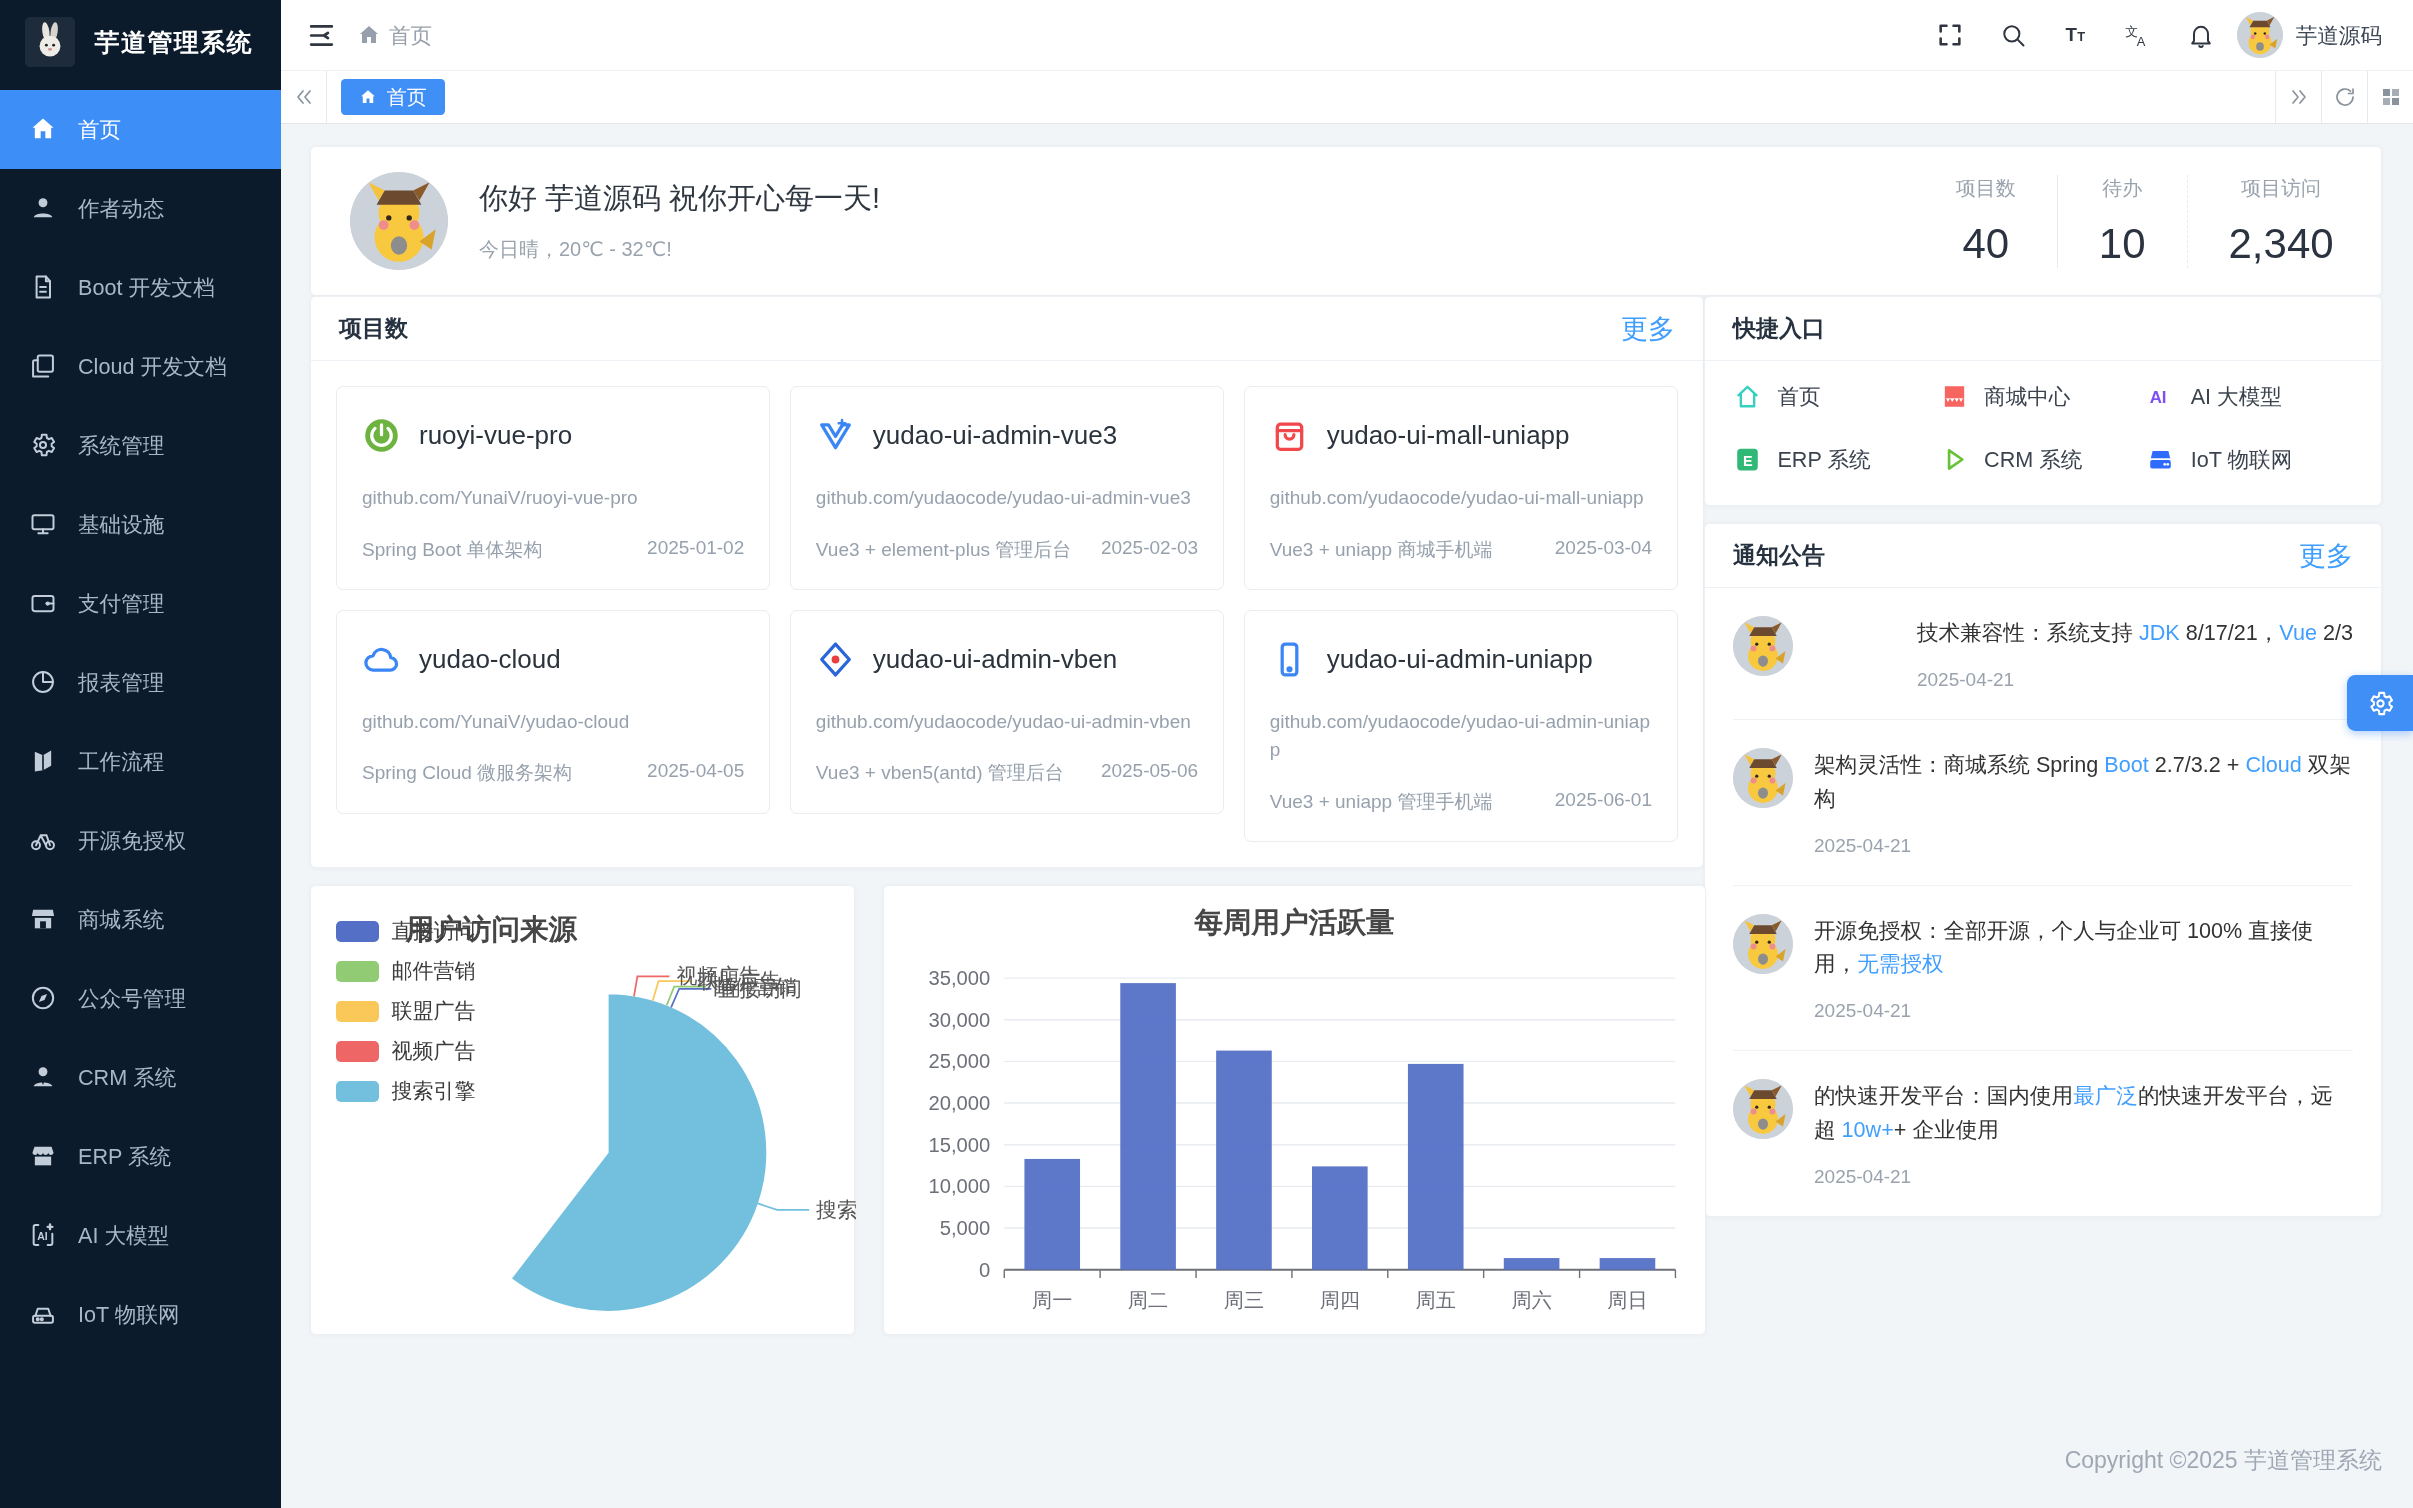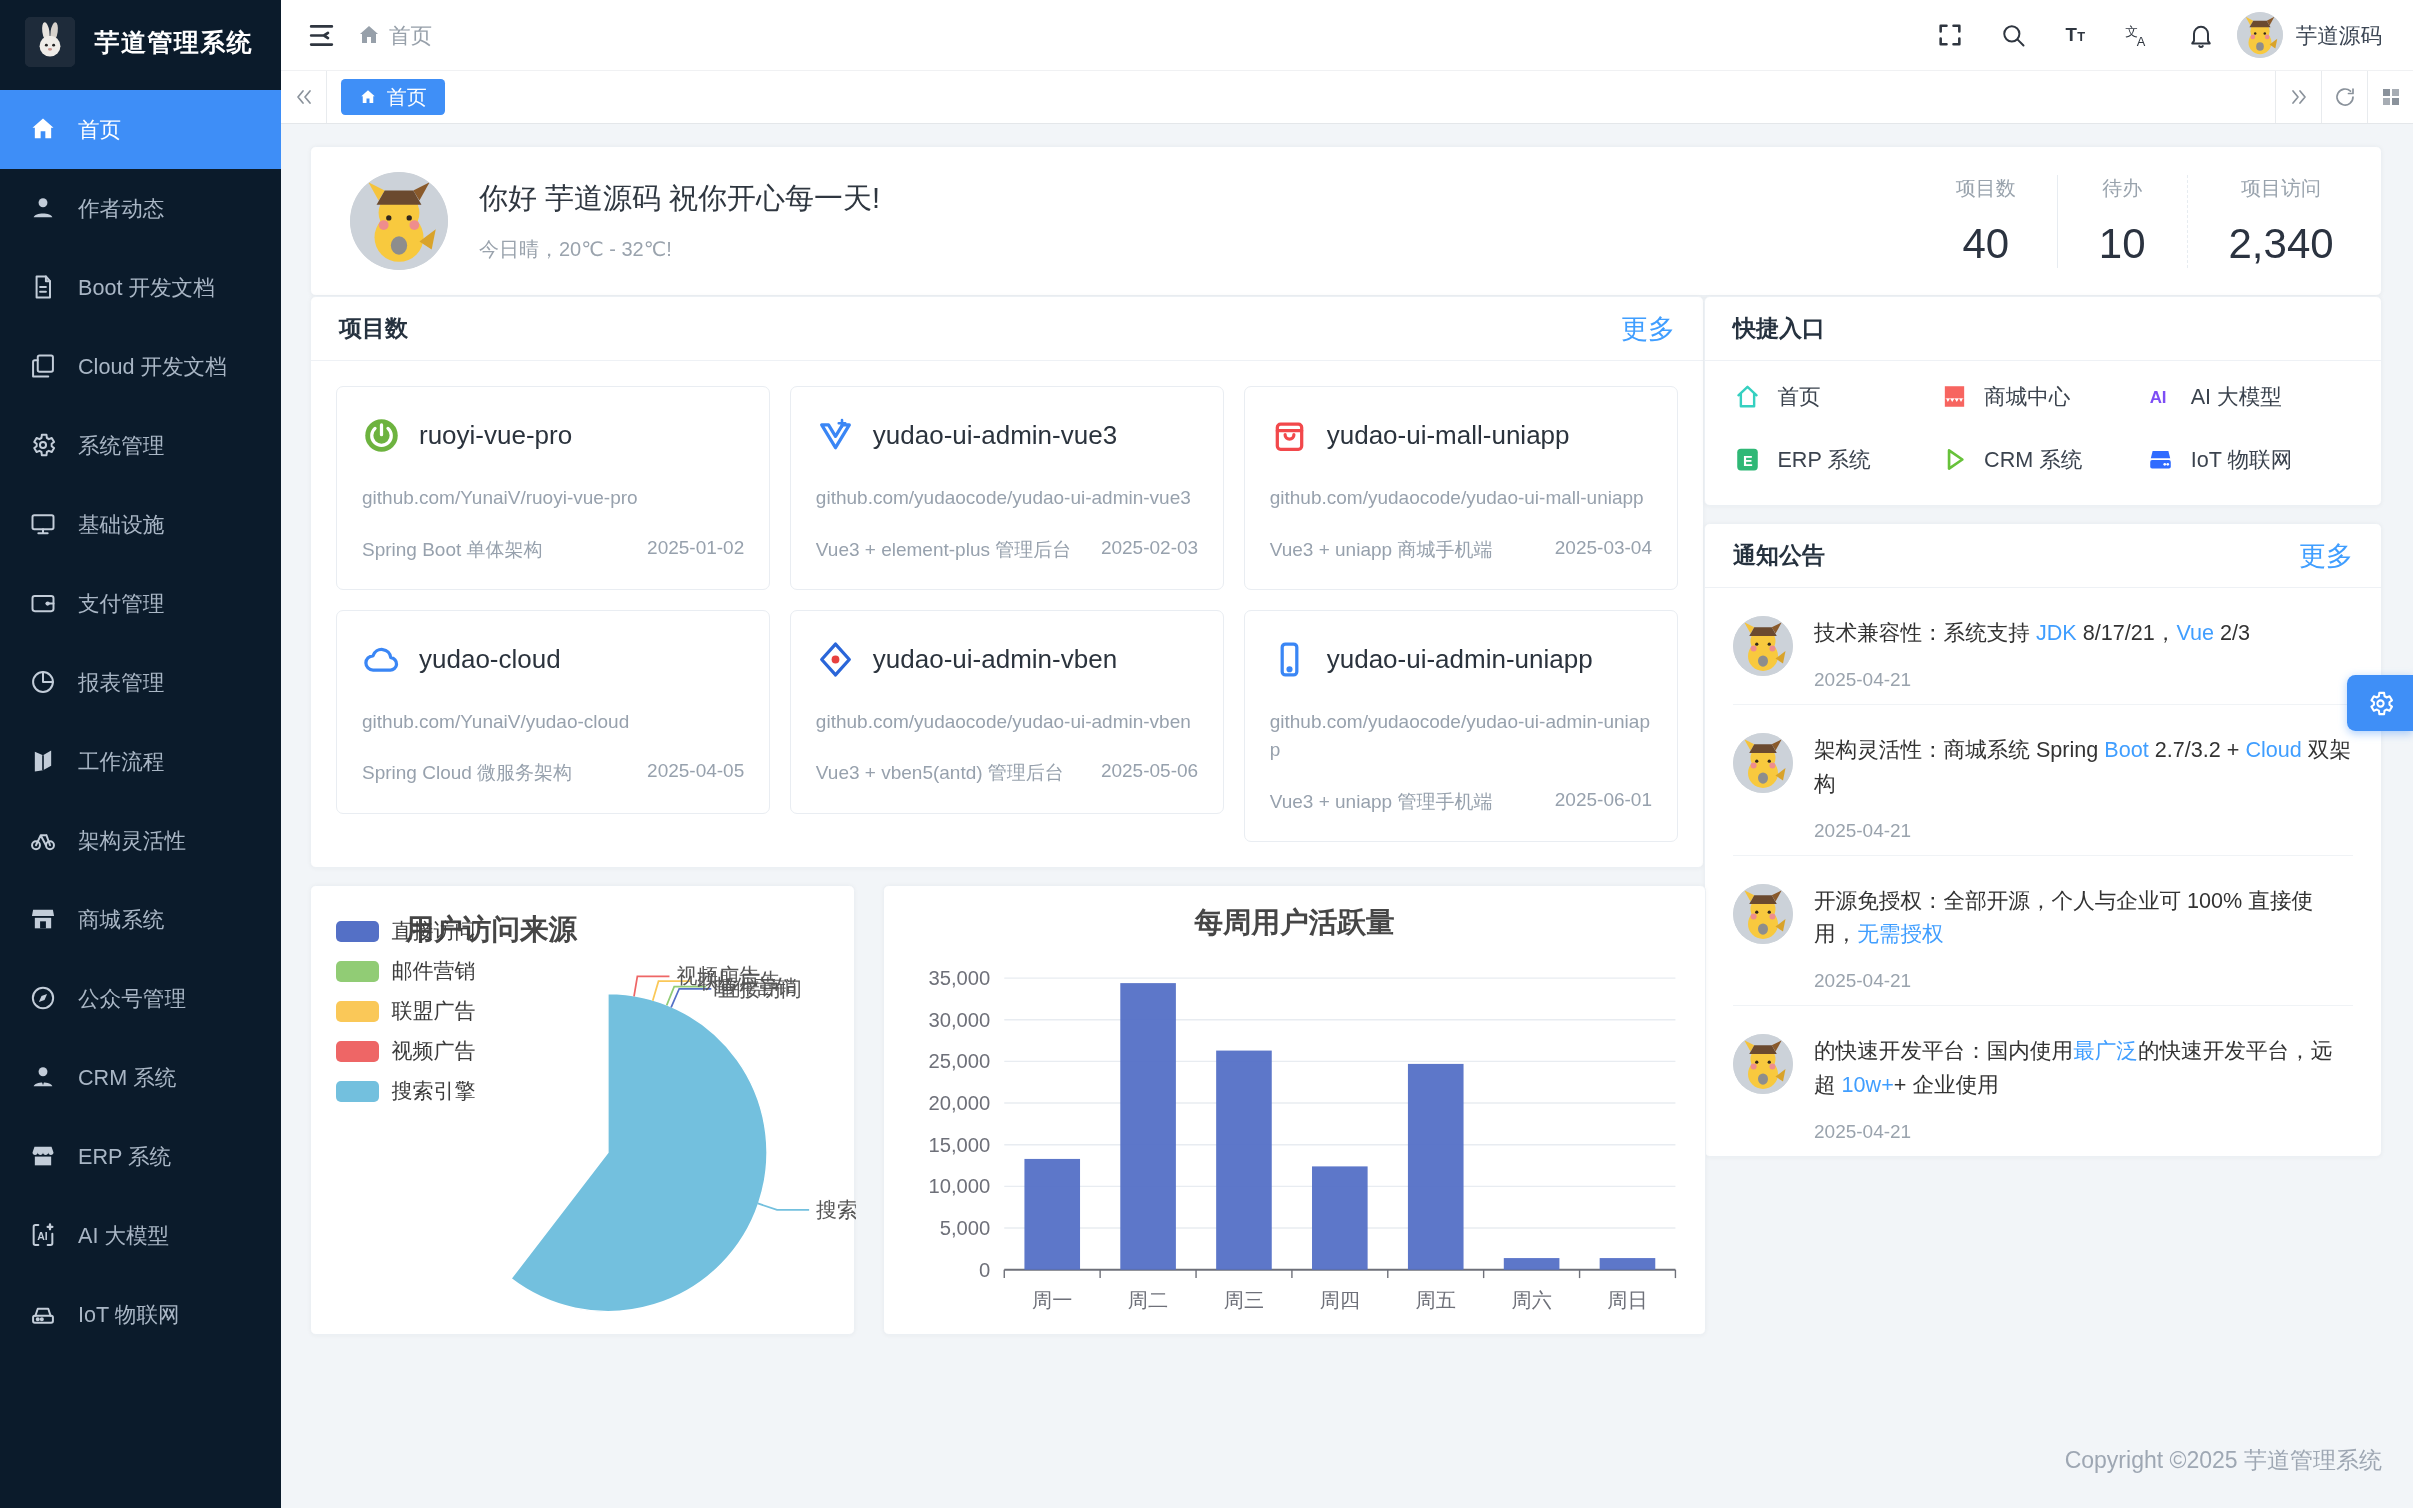--- a/index.html
+++ b/index.html
@@ -80,21 +80,21 @@
   .legend-swatch { width:43px; height:21px; border-radius:4.9px; }
   .legend-label { font-size:21px; color:#3c3c3c; }
 
   .right-col { display:flex; flex-direction:column; gap:17px; min-width:0; }
   .quick-grid { padding:21px 28px 31px; display:grid; grid-template-columns:repeat(3,1fr); row-gap:34px; }
   .quick-item { display:flex; align-items:center; gap:15.4px; cursor:pointer; }
   .quick-item .icon { width:29px; height:29px; flex-shrink:0; }
   .quick-label { font-size:21.6px; color:#3b434e; white-space:nowrap; }
 
   .notice-list { padding:0 28px; }
-  .notice-item { display:flex; gap:21px; padding:28px 0 13px; border-bottom:0.7px solid #f0f3f6; cursor:pointer; }
+  .notice-item { display:flex; gap:21px; padding:28px 0 28px; border-bottom:0.7px solid #f0f3f6; cursor:pointer;justify-content:space-between; }
   .notice-item:last-child { border-bottom:none; }
   .n-avatar { width:60px; height:60px; border-radius:50%; overflow:hidden; background:#cfd4da; flex-shrink:0; }
   .n-body { min-width:0; }
   .n-title { font-size:21.6px; color:#333; line-height:1.55; }
   .n-title .hl { color:#409eff; }
   .n-date { font-size:19px; color:#9aa3ad; margin-top:19.6px; }
 
   .footer { margin-top:auto; text-align:right; padding:17px 0 19.6px; font-size:23px; color:#9ea7b3; }
 
   .settings-fab { position:fixed; right:0; top:675px; width:66px; height:56px; background:#3f8ff7; border-radius:8.4px 0 0 8.4px; display:flex; align-items:center; justify-content:center; cursor:pointer; box-shadow:0 2.8px 8.4px rgba(63,143,247,.4); }
@@ -211,21 +211,21 @@
         <span class="chev icon"></span>
       </div>
       <div class="menu-item">
         <span class="icon">
           <svg viewBox="0 0 24 24" fill="none" stroke="currentColor" stroke-width="1.7" stroke-linecap="round" stroke-linejoin="round">
             <circle cx="6" cy="16.5" r="3.4"></circle>
             <circle cx="18" cy="16.5" r="3.4"></circle>
             <path d="M6 16.5 10 8h5M10 8l4.5 8.5M15 8l3 8.5"></path>
           </svg>
         </span>
-        <span>架构灵活性</span>
+        <span>开源免授权</span>
         <span class="chev icon"></span>
       </div>
       <div class="menu-item">
         <span class="icon">
           <svg viewBox="0 0 24 24" fill="currentColor">
             <path d="M3.5 4h17l1 5.5h-19z"></path>
             <path d="M5 11h14v9H5z"></path>
             <path d="M9.5 14h5v6h-5z" fill="#0b1b2b"></path>
           </svg>
         </span>

